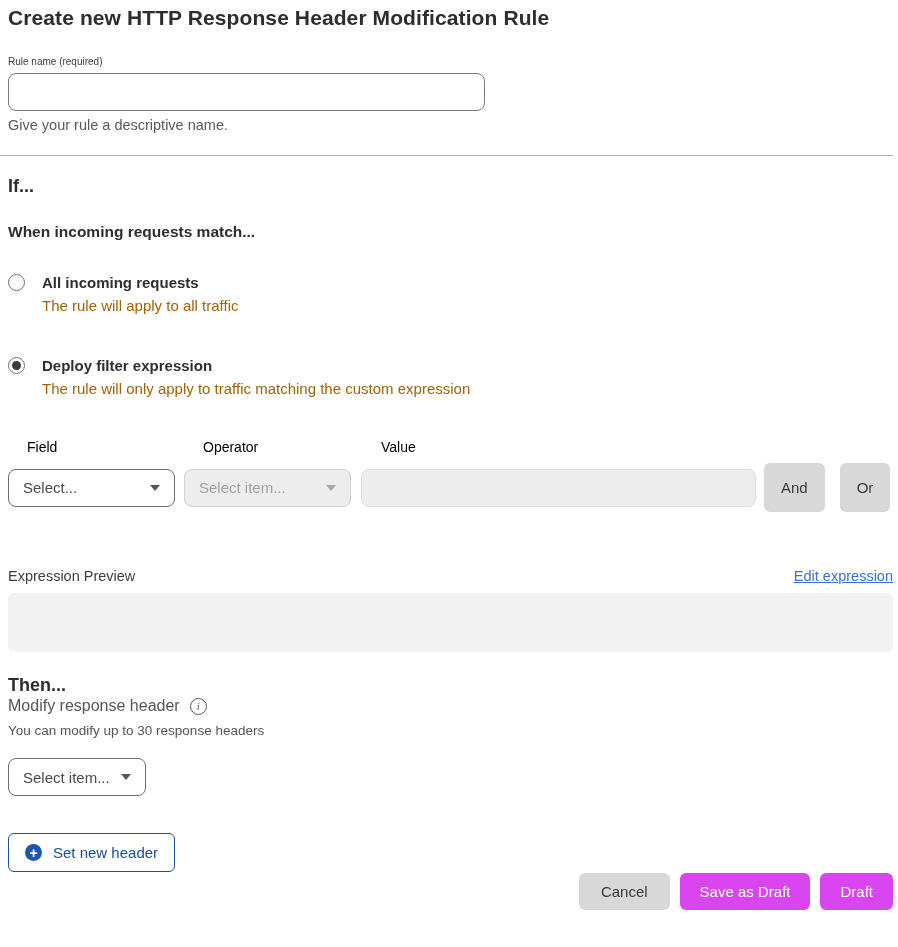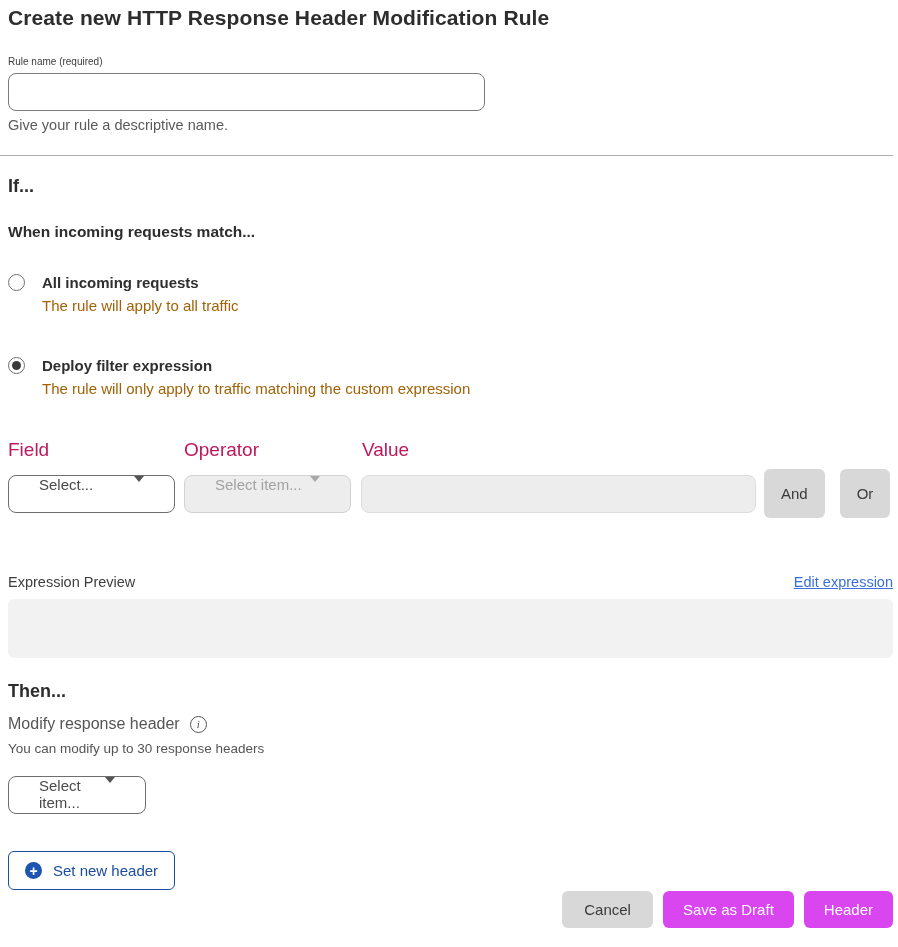--- a/index.html
+++ b/index.html
@@ -39,28 +39,28 @@
     width: 17px; height: 17px; border-radius: 50%;
     border: 1px solid #6f6f6f; background: #fff; flex: 0 0 auto;
     margin-top: 1px; display: flex; align-items: center; justify-content: center;
   }
   .radio-circle .dot { display: none; width: 9px; height: 9px; border-radius: 50%; background: #3a3a3a; }
   .radio-circle.checked .dot { display: block; }
   .radio-label { font-size: 15px; font-weight: 700; color: #2f2f2f; line-height: 19px; }
   .radio-desc { font-size: 15px; font-weight: 400; color: #a16207; margin-top: 5px; }
 
   .builder { margin-top: 42px; }
-  .builder-labels { display: flex; font-size: 19px; color: #be185d; }
+  .builder-labels { display: flex; font-size: 14px; color: #000000; margin-left: 19px; }
   .builder-labels .l-field { width: 176px; }
   .builder-labels .l-operator { width: 178px; }
   .builder-row { display: flex; align-items: center; margin-top: 8px; }
 
   .select-box {
-    height: 38px; border-radius: 8px; display: flex; 
-    justify-content: space-between; padding: 0 30px; cursor: pointer;
+    height: 38px; border-radius: 8px; display: flex; align-items: center;
+    justify-content: space-between; padding: 0 14px; cursor: pointer;
     background: #fff; border: 1px solid #6e6e6e; font-size: 15px; color: #4a4a4a;
   }
   .select-box.sm { width: 167px; }
   .caret {
     width: 0; height: 0; border-left: 5px solid transparent;
     border-right: 5px solid transparent; border-top: 6px solid #555;
   }
   .select-box.disabled { background: #ededed; border-color: #d2d2d2; color: #a2a2a2; cursor: default; }
   .select-box.disabled .caret { border-top-color: #a8a8a8; }
   .gap9 { width: 9px; } .gap10 { width: 10px; } .gap8 { width: 8px; } .gap15 { width: 15px; }
@@ -74,21 +74,21 @@
     height: 49px; border: none; border-radius: 6px; background: #d8d8d8;
     color: #3a3a3a; font-size: 15px; font-family: "Liberation Sans", sans-serif;
     cursor: pointer; padding: 12px 17px;
   }
 
   .preview-row { display: flex; justify-content: space-between; align-items: flex-end; margin-top: 56px; }
   .preview-label { font-size: 14.5px; color: #3d3d3d; }
   .edit-link { font-size: 14.5px; color: #3a6fdc; text-decoration: underline; cursor: pointer; }
   .preview-box { margin-top: 9px; height: 59px; width: 885px; background: #f2f2f2; border-radius: 6px; }
 
-  .action-label-row { display: flex; align-items: center; gap: 10px; margin-top: 13px; }
+  .action-label-row { display: flex; align-items: center; gap: 10px; margin-top: 1px; }
   .action-label { font-size: 16px; color: #555555; }
   .info-icon {
     width: 17px; height: 17px; border-radius: 50%; border: 1px solid #555;
     color: #555; font-size: 11px; font-family: "Liberation Serif", serif; font-style: italic;
     display: flex; align-items: center; justify-content: center; cursor: pointer;
   }
   .then-helper { font-size: 13.5px; color: #555555; margin-top: 8px; }
   .header-select { width: 138px; margin-top: 20px; }
 
   .set-header-btn {
@@ -188,16 +188,16 @@
   </div>
 
   <button class="set-header-btn">
     <span class="plus-icon">+</span>
     <span>Set new header</span>
   </button>
 
   <div class="footer">
     <button class="gray-btn">Cancel</button>
     <button class="blue-btn">Save as Draft</button>
-    <button class="blue-btn">Header</button>
+    <button class="blue-btn">Draft</button>
   </div>
 
 </div>
 
 </body></html>

